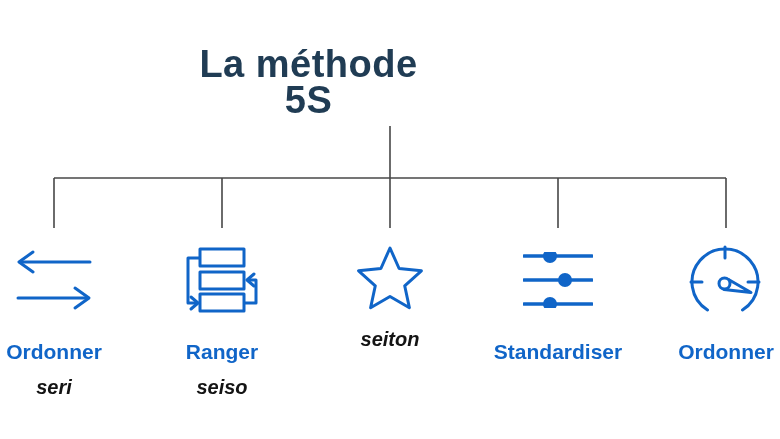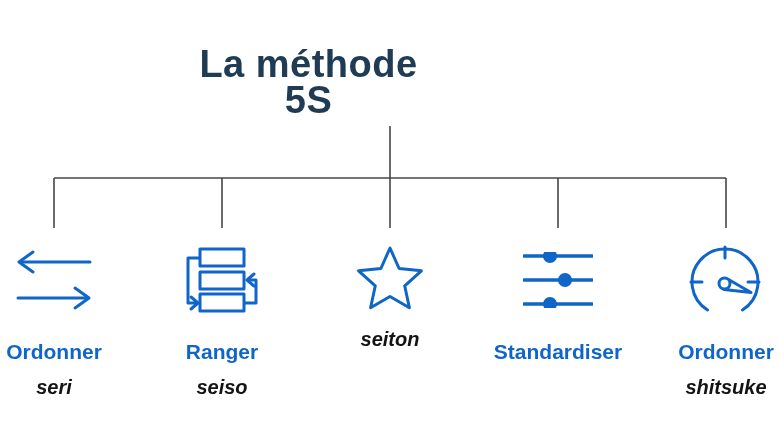--- a/index.html
+++ b/index.html
@@ -141,14 +141,13 @@
     <svg width="76" height="70" viewBox="0 0 76 70" fill="none" stroke="#1065C8" stroke-width="3" stroke-linecap="round" stroke-linejoin="round">
       <path d="M19.5,65 A33,33 0 1 1 54.5,65"></path>
       <path d="M37,2 V13"></path>
       <path d="M3,37 H14"></path>
       <path d="M71,37 H60"></path>
       <path d="M40.5,34.5 L63,47.5 L36,44.5" fill="#ffffff"></path>
       <circle cx="36.5" cy="38.5" r="5.5" fill="#ffffff"></circle>
     </svg>
   </div>
   <div class="item-name">Ordonner</div>
-  <div class="item-romaji">shitsuke</div>
 </div>
 
 </body></html>

